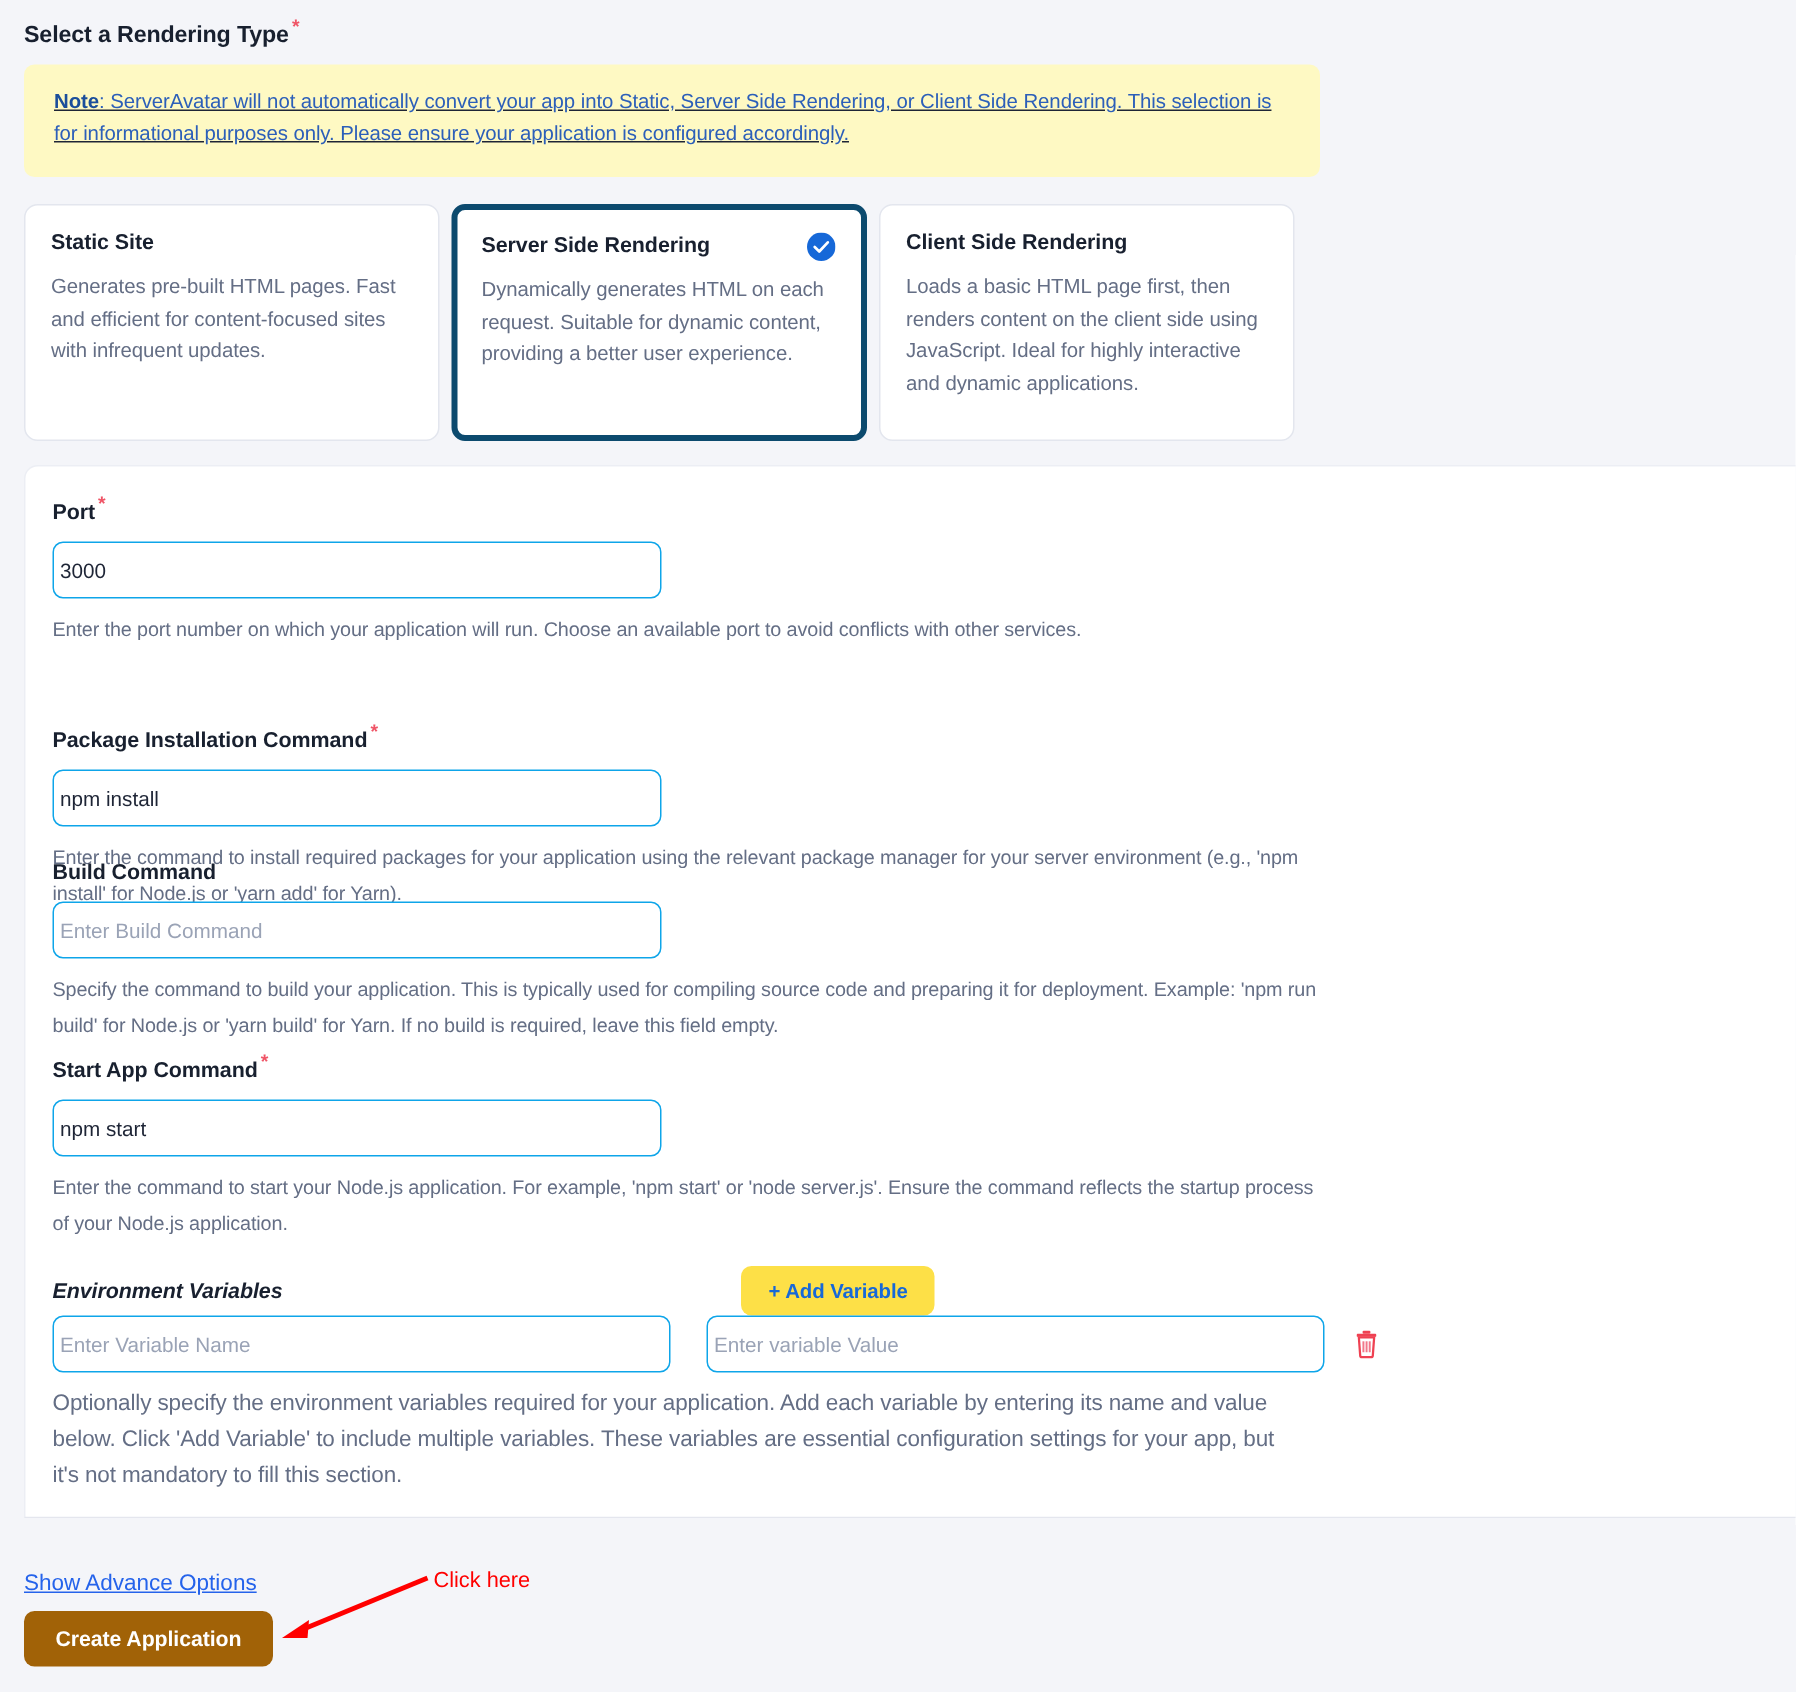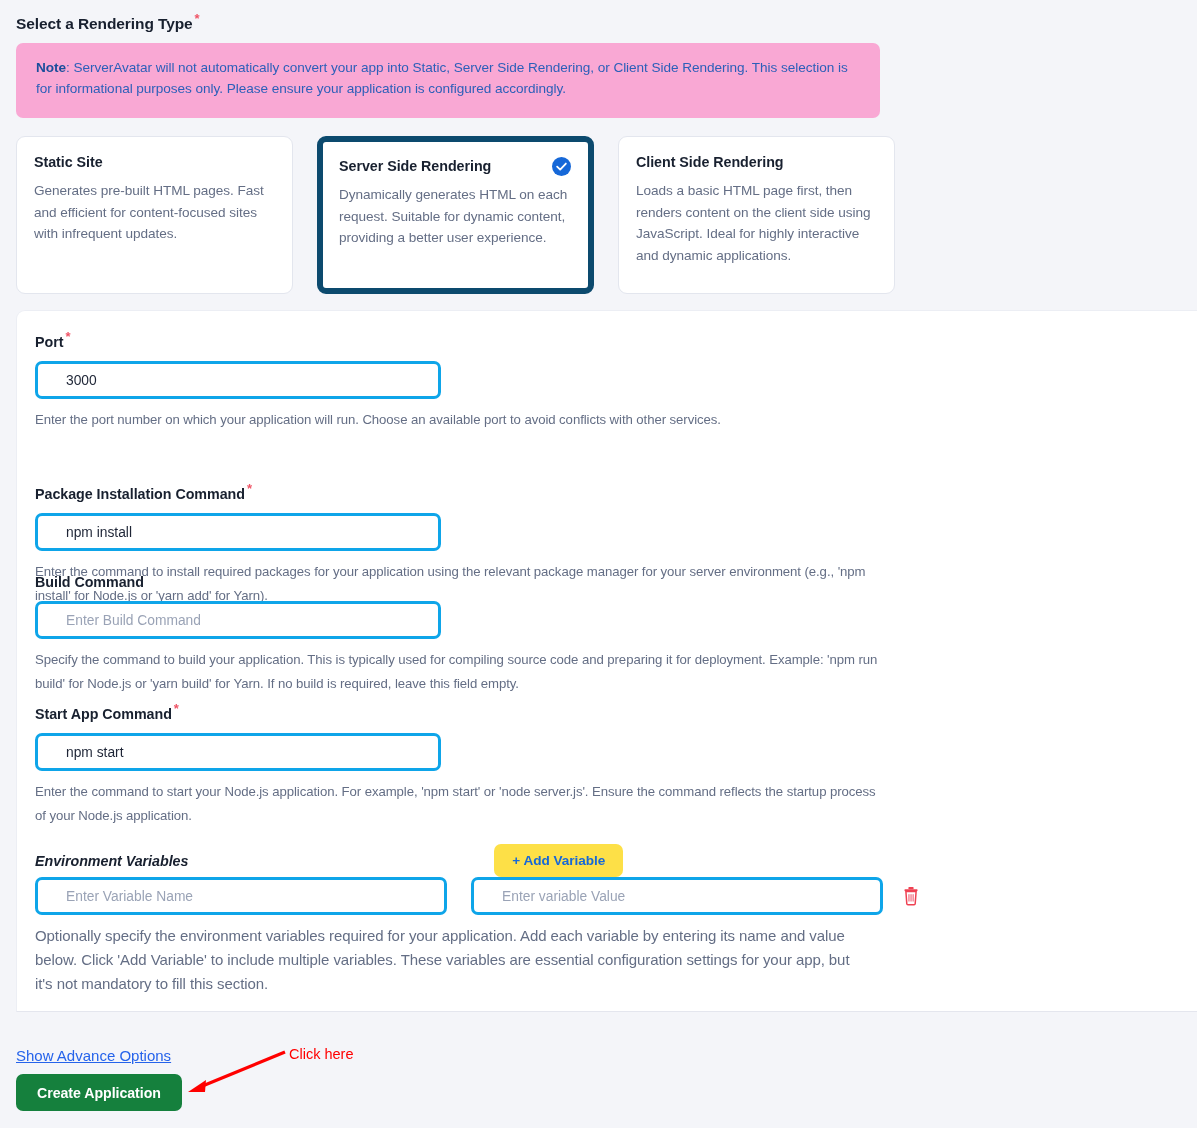--- a/index.html
+++ b/index.html
@@ -36,52 +36,53 @@
     line-height: 0;
   }
 
   
   .note-box {
     position: absolute;
     left: 16px;
     top: 43px;
     width: 864px;
     height: 75px;
-    background: #f9a8d4;
+    background: #fef9c3;
     border-radius: 7px;
     padding: 14px 20px 0 20px;
+    text-decoration: underline;
   }
   .note-text {
     font-size: 13.6px;
     color: #2c5fb9;
     line-height: 21px;
     letter-spacing: -0.05px;
   }
   .note-text b { color: #1b4e9b; font-weight: bold; }
 
   
   .cards {
     position: absolute;
     left: 16px;
     top: 136px;
     display: flex;
-    gap: 24px;
+    gap: 8px;
   }
   .card {
     width: 277px;
     height: 158px;
     background: #ffffff;
     border: 1px solid #e3e6ee;
     border-radius: 9px;
     padding: 17px 17px 0 17px;
     position: relative;
     cursor: pointer;
   }
   .card.selected {
-    border: 6px solid #0c4a6e;
+    border: 4px solid #0c4a6e;
     padding: 16px 16px 0 16px;
   }
   .card-title {
     font-size: 14.3px;
     font-weight: bold;
     color: #18202f;
     margin-bottom: 10px;
     letter-spacing: -0.05px;
   }
   .card-desc {
@@ -116,23 +117,23 @@
     font-size: 14.3px;
     font-weight: bold;
     color: #18202f;
     letter-spacing: -0.05px;
   }
   .input {
     display: block;
     width: 406px;
     height: 38px;
     margin-top: 11px;
-    border: 3px solid #0ea5e9;
+    border: 1px solid #0ea5e9;
     border-radius: 7px;
-    padding: 0 28px;
+    padding: 0 4px;
     font-family: "Liberation Sans", sans-serif;
     font-size: 13.8px;
     color: #1e2536;
     background: #fff;
     outline: none;
   }
   .input::placeholder { color: #9aa3b6; }
   .help {
     margin-top: 9px;
     width: 848px;
@@ -208,21 +209,21 @@
     top: 1047px;
     font-size: 15px;
     color: #2563eb;
     text-decoration: underline;
     cursor: pointer;
   }
   .create-btn {
     position: absolute;
     left: 16px;
     top: 1074px;
-    background: #15803d;
+    background: #a16207;
     color: #ffffff;
     border: none;
     border-radius: 7px;
     font-family: "Liberation Sans", sans-serif;
     font-size: 14.2px;
     font-weight: bold;
     padding: 0 21px;
     height: 37px;
     cursor: pointer;
     letter-spacing: -0.05px;

